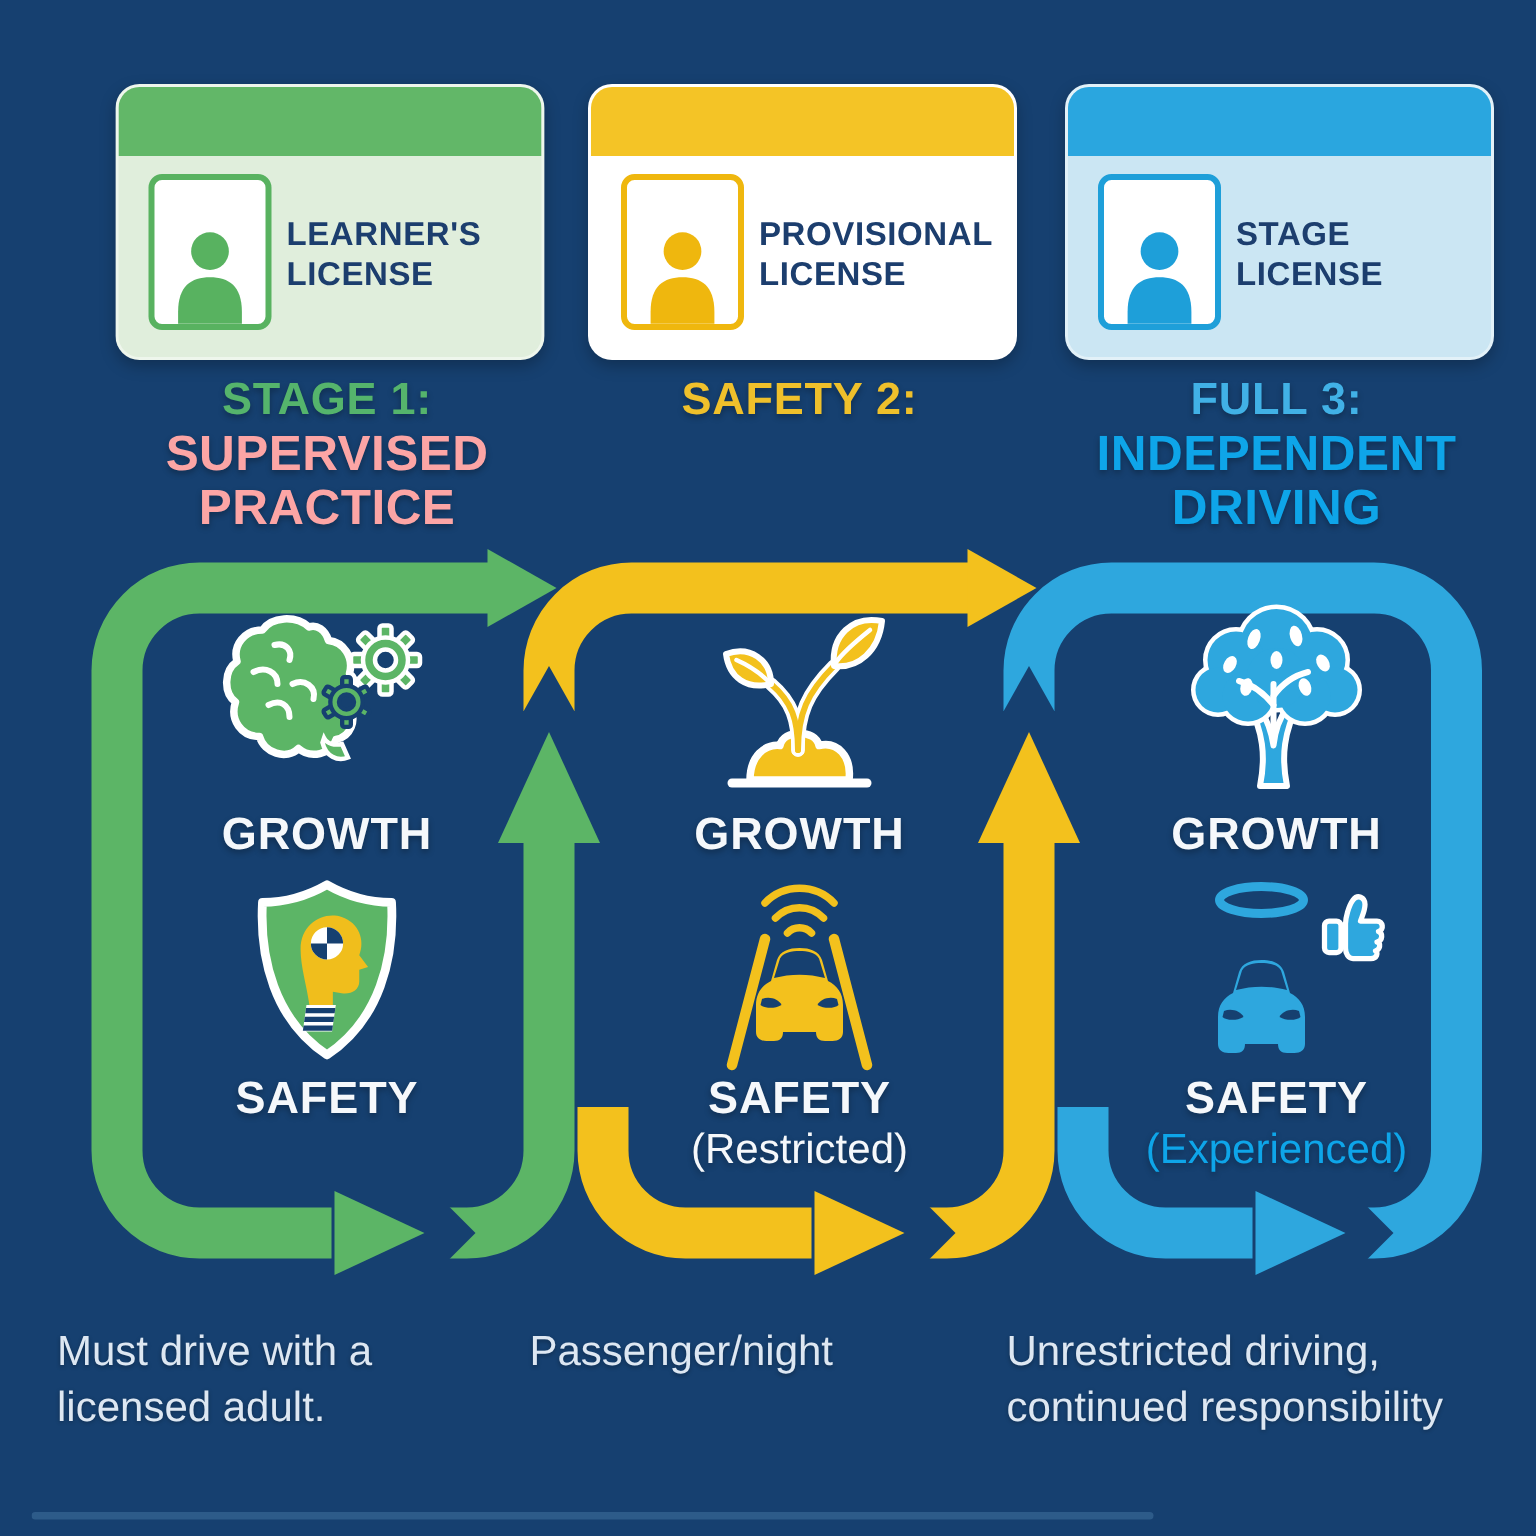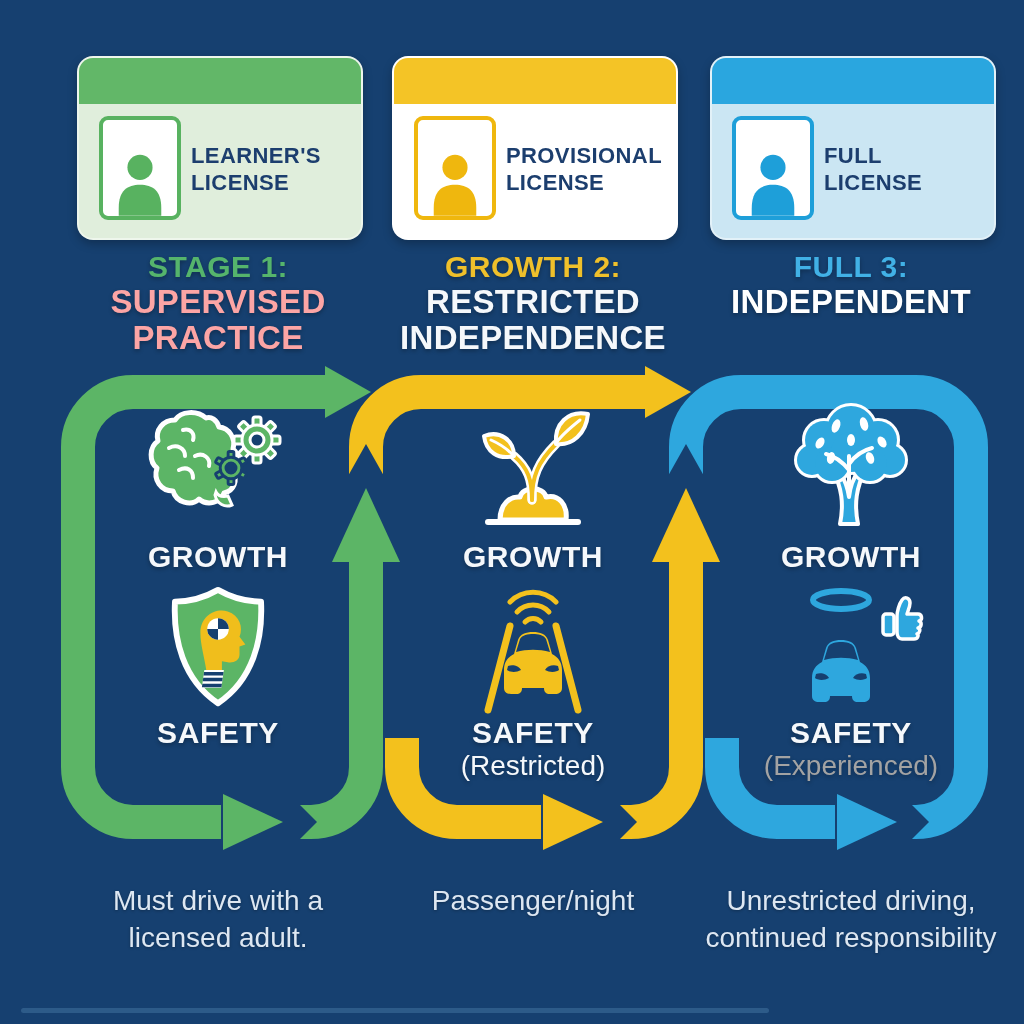--- a/index.html
+++ b/index.html
@@ -35,21 +35,21 @@
   .growth-icon{top:400px;}
   .safety-icon{top:584px;}
   .big-label{position:absolute;left:0;width:100%;text-align:center;font-size:30px;font-weight:700;
              letter-spacing:.6px;text-shadow:0 2px 4px rgba(0,0,0,.3);}
   .growth-label{top:540px;}
   .safety-label{top:716px;}
   .safety-sub{position:absolute;left:0;top:750px;width:100%;text-align:center;font-size:28px;
               font-weight:400;text-shadow:0 2px 4px rgba(0,0,0,.3);}
 
   
-  .caption{position:absolute;left:-20px;top:882px;width:360px;text-align:center;font-size:28px;
+  .caption{position:absolute;left:-20px;top:882px;width:360px;text-align:left;font-size:28px;
            line-height:37px;font-weight:400;text-shadow:0 1px 3px rgba(0,0,0,.3);}
   .caption div{white-space:nowrap;}
 
   .bottom-line{position:absolute;left:0;top:1008px;width:748px;height:5px;opacity:.55;border-radius:3px;}
 </style>
 </head>
 <body style="background-color: rgb(22, 64, 112);">
 
 <div class="canvas" style="background-color: rgb(22, 64, 112);">
 
@@ -187,25 +187,21 @@
           </g>
         </svg>
       </div>
       <div class="card-title" style="color: rgb(28, 62, 110);">
         <div>PROVISIONAL</div>
         <div>LICENSE</div>
       </div>
     </div>
 
     <div class="stage">
-      <div class="stage-label" style="color: rgb(239, 192, 43);">GROWTH 2:</div>
-      <div class="stage-title" style="color: rgb(245, 248, 251);">
-        <div>RESTRICTED</div>
-        <div>INDEPENDENCE</div>
-      </div>
+      <div class="stage-label" style="color: rgb(239, 192, 43);">SAFETY 2:</div>
     </div>
 
     <div class="icon-wrap growth-icon">
       <svg width="150" height="135" viewBox="0 0 150 135">
         <path d="M30 122 L120 122" stroke="#FFFFFF" stroke-width="6" stroke-linecap="round" fill="none"></path>
         <path stroke="#FFFFFF" stroke-width="5" stroke-linejoin="round" d="M42 120 C42 104 52 96 62 97 C64 86 86 86 88 97 C100 94 110 104 108 120 Z" fill="#F3C11D"></path>
         <g fill="none" stroke="#FFFFFF" stroke-width="9" stroke-linecap="round">
           <path d="M74 100 C74 80 70 68 56 56"></path>
           <path d="M74 100 C74 76 80 62 98 44"></path>
         </g>
@@ -250,29 +246,30 @@
       <div class="card-header" style="background-color: rgb(42, 166, 223);"></div>
       <div class="photo" style="background-color: rgb(255, 255, 255); border-color: rgb(30, 159, 217);">
         <svg viewBox="0 0 60 74">
           <g fill="#1E9FD9">
             <circle cx="30" cy="24" r="13"></circle>
             <path d="M8 66 C8 48 17 42 30 42 C43 42 52 48 52 66 L52 74 L8 74 Z"></path>
           </g>
         </svg>
       </div>
       <div class="card-title" style="color: rgb(28, 62, 110);">
-        <div>FULL</div>
+        <div>STAGE</div>
         <div>LICENSE</div>
       </div>
     </div>
 
     <div class="stage">
       <div class="stage-label" style="color: rgb(65, 177, 230);">FULL 3:</div>
-      <div class="stage-title" style="color: #ffffff;">
+      <div class="stage-title" style="color: #0ea5e9;">
         <div>INDEPENDENT</div>
+        <div>DRIVING</div>
       </div>
     </div>
 
     <div class="icon-wrap growth-icon">
       <svg width="150" height="135" viewBox="0 0 150 135">
         <path stroke="#FFFFFF" stroke-width="4" stroke-linejoin="round" d="M64 124 C68 104 66 88 56 68 L64 72 C70 82 72 90 73 97 C74 88 76 80 82 72 L90 68 C80 88 78 104 82 124 Z" fill="#2EA7DE"></path>
         <g stroke="#FFFFFF" stroke-width="6" fill="#2EA7DE">
           <circle cx="75" cy="30" r="24"></circle>
             <circle cx="48" cy="40" r="19"></circle>
             <circle cx="102" cy="40" r="19"></circle>
@@ -319,21 +316,21 @@
           <path d="M50 82 C55 80 61 82 63 86 C58 89 51 88 49 86 Z" fill="#164070"></path>
           <path d="M100 82 C95 80 89 82 87 86 C92 89 99 88 101 86 Z" fill="#164070"></path>
         </g>
         <g stroke="#FFFFFF" stroke-width="3.5" stroke-linejoin="round" fill="#2EA7DE">
           <rect x="117" y="30" width="11" height="21" rx="3"></rect>
           <path d="M131 48 L131 32 C131 28 133 20 136 16 C139 12 144 14 144 19 C144 23 142 27 141 30 L152 30 C156 30 157 36 153 37 C156 38 156 43 152 44 C155 45 154 49 151 50 C153 51 152 55 148 55 L136 55 C133 55 131 52 131 48 Z"></path>
         </g>
       </svg>
     </div>
     <div class="big-label safety-label" style="color: rgb(245, 248, 251);">SAFETY</div>
-    <div class="safety-sub" style="color: #a3a3a3;">(Experienced)</div>
+    <div class="safety-sub" style="color: #0ea5e9;">(Experienced)</div>
 
     <div class="caption" style="color: rgb(221, 231, 242);">
       <div>Unrestricted driving,</div>
       <div>continued responsibility</div>
     </div>
   </div>
 
   <div class="bottom-line" style="background-color: rgb(65, 113, 159);"></div>
 </div>
 

